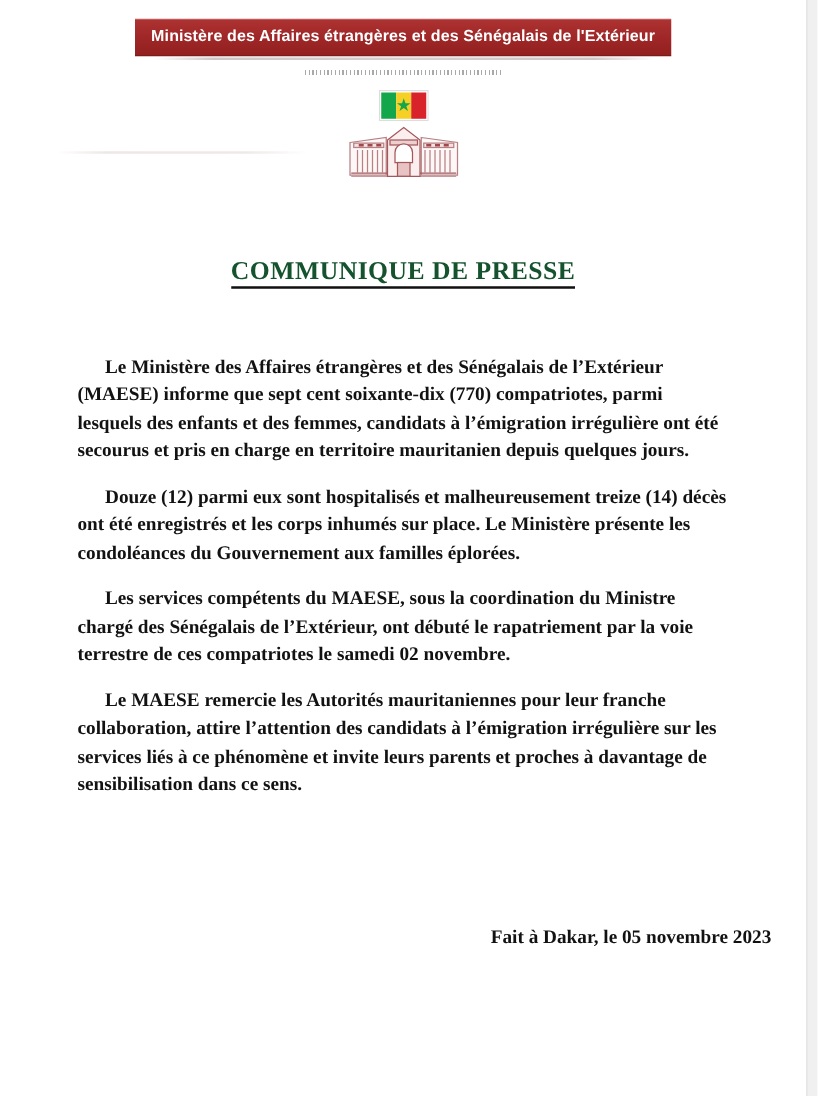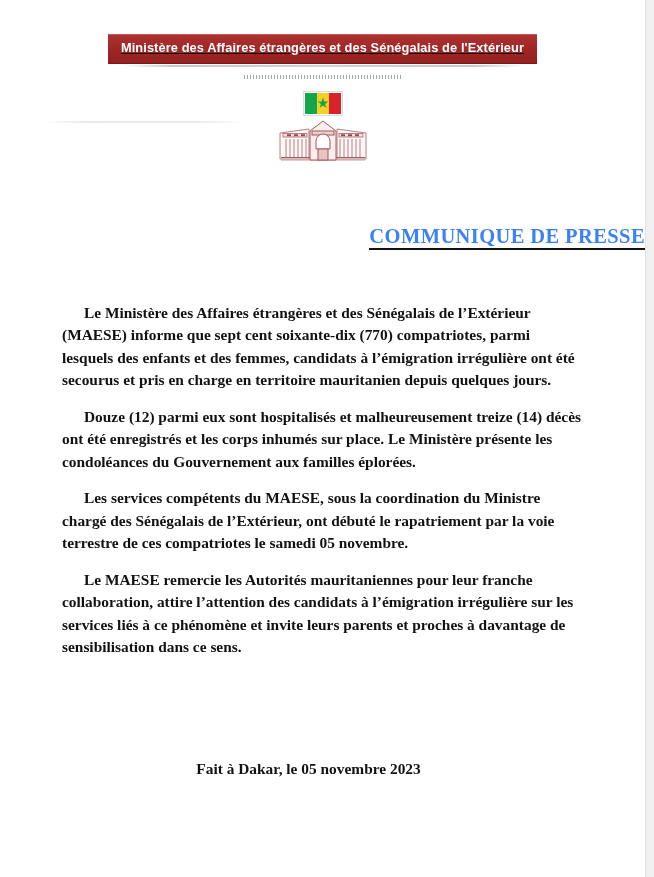--- a/index.html
+++ b/index.html
@@ -37,22 +37,21 @@
     width: 9px;
     height: 877px;
     background: #f0f0f1;
     border-left: 1px solid #e2e2e3;
     box-sizing: border-box;
   }
 
   
   .letterhead {
     position: relative;
-    padding-top: 34px;
-    text-decoration: underline;
+    padding-top: 15px;
   }
   .banner-wrap {
     display: flex;
     justify-content: center;
   }
   .banner {
     display: inline-block;
     background: #a22a2a;
     background: linear-gradient(180deg, #ad3232 0%, #9e2626 55%, #932020 100%);
     color: #ffffff;
@@ -108,26 +107,26 @@
     left: 46px;
     top: 121px;
     width: 200px;
     height: 2px;
     background: linear-gradient(90deg, rgba(200,170,170,0) 0%, #efe6e6 20%, #f0e8e8 75%, rgba(200,170,170,0) 100%);
   }
 
   
   .doc-title {
     margin: 63px 0 0 0;
-    text-align: right;
+    text-align: center;
     font-family: "Liberation Serif", serif;
     font-weight: bold;
     font-size: 20.5px;
     letter-spacing: .4px;
-    color: #3b82f6;
+    color: #14532d;
   }
   .doc-title span {
     border-bottom: 2px solid #111111;
     padding-bottom: 1px;
   }
 
   
   .body-copy {
     margin: 54px 62px 0 62px;
     font-family: "Liberation Serif", serif;
@@ -138,21 +137,21 @@
     text-align: left;
   }
   .body-copy p {
     margin: 0 0 14px 0;
     text-indent: 22px;
   }
   .body-copy p:last-child { margin-bottom: 0; }
 
   .signature {
     margin: 101px 28px 0 0;
-    text-align: center;
+    text-align: right;
     font-family: "Liberation Serif", serif;
     font-weight: bold;
     font-size: 15.4px;
     color: #121212;
   }
 </style>
 </head>
 <body>
 
 <div id="page">
@@ -221,21 +220,21 @@
       <div class="faint-rule"></div>
     </div>
 
     <h1 class="doc-title">
       <span>COMMUNIQUE DE PRESSE</span>
     </h1>
 
     <div class="body-copy">
       <p>Le Ministère des Affaires étrangères et des Sénégalais de l’Extérieur (MAESE) informe que sept cent soixante-dix (770) compatriotes, parmi lesquels des enfants et des femmes, candidats à l’émigration irrégulière ont été secourus et pris en charge en territoire mauritanien depuis quelques jours.</p>
       <p>Douze (12) parmi eux sont hospitalisés et malheureusement treize (14) décès ont été enregistrés et les corps inhumés sur place. Le Ministère présente les condoléances du Gouvernement aux familles éplorées.</p>
-      <p>Les services compétents du MAESE, sous la coordination du Ministre chargé des Sénégalais de l’Extérieur, ont débuté le rapatriement par la voie terrestre de ces compatriotes le samedi 05 novembre.</p>
+      <p>Les services compétents du MAESE, sous la coordination du Ministre chargé des Sénégalais de l’Extérieur, ont débuté le rapatriement par la voie terrestre de ces compatriotes le samedi 02 novembre.</p>
       <p>Le MAESE remercie les Autorités mauritaniennes pour leur franche collaboration, attire l’attention des candidats à l’émigration irrégulière sur les services liés à ce phénomène et invite leurs parents et proches à davantage de sensibilisation dans ce sens.</p>
     </div>
 
     <div class="signature">Fait à Dakar, le 05 novembre 2023</div>
 
   </div>
   <div id="gutter-right"></div>
 </div>
 
 </body></html>

